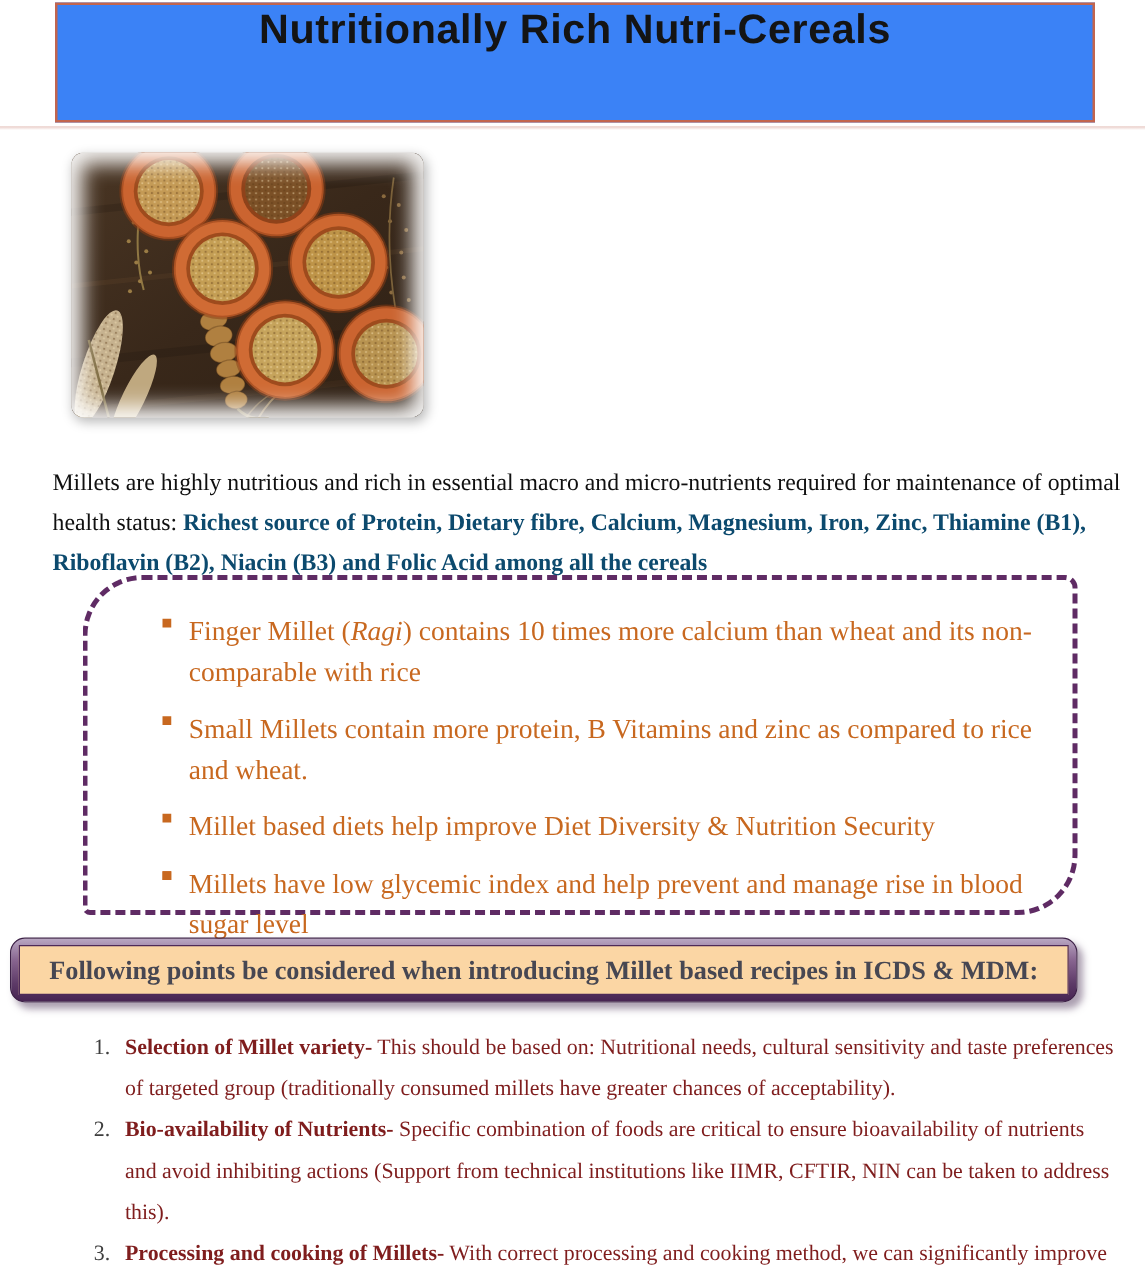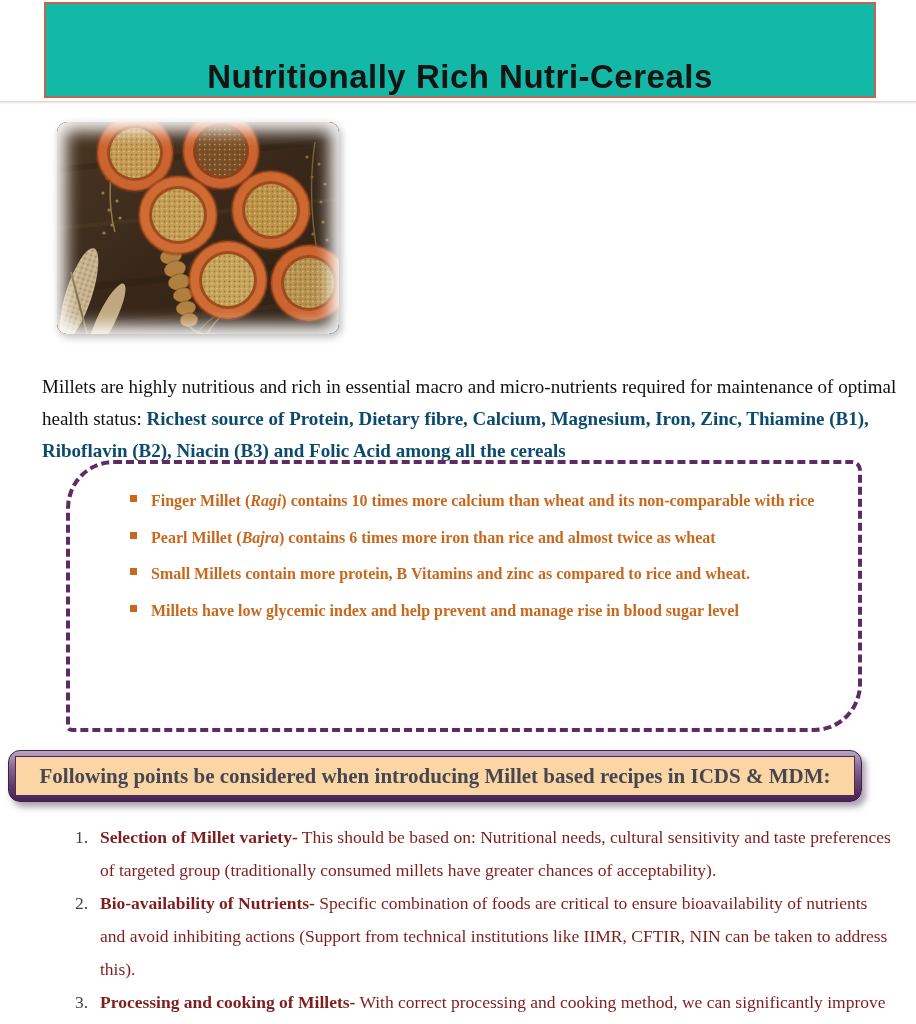--- a/index.html
+++ b/index.html
@@ -3,22 +3,22 @@
 <meta charset="utf-8">
 <style>
   html,body{margin:0;padding:0;}
   body{
     width:916px;height:1024px;position:relative;background:#ffffff;
     font-family:"Liberation Serif", serif;overflow:hidden;
   }
   
   .title-banner{
     position:absolute;left:44px;top:2px;width:832px;height:96px;
-    background:#14b8a6;border:2px solid #C2654E;box-sizing:border-box;
-    display:flex;align-items:flex-end;justify-content:center;
+    background:#3b82f6;border:2px solid #C2654E;box-sizing:border-box;
+    display:flex;align-items:flex-start;justify-content:center;
   }
   .title-banner h1{
     margin:0;font-family:"Liberation Sans", sans-serif;font-weight:600;
     font-size:33px;letter-spacing:.5px;color:#141414;
   }
   .banner-underline{
     position:absolute;left:0;top:101px;width:916px;height:3px;
     background:linear-gradient(180deg, rgba(214,160,150,.55), rgba(214,160,150,0));
   }
   
@@ -40,21 +40,21 @@
   
   .benefits{
     position:absolute;left:66px;top:460px;width:796px;height:272px;
     box-sizing:border-box;border:4px dashed #5F2B64;
     border-radius:48px 10px 48px 6px;
     padding:25px 18px 0 58px;
   }
   .benefits ul{margin:0;padding:0;list-style:none;}
   .benefits li{
     position:relative;padding-left:23px;margin-bottom:13px;
-    font-weight:bold;font-size:16px;line-height:1.48;color:#C8681F;
+    font-weight:normal;font-size:22px;line-height:1.48;color:#C8681F;
   }
   .benefits li .blt{
     position:absolute;left:2px;top:6px;width:7px;height:7px;background:#C8681F;
   }
   .benefits li em{font-style:italic;}
   
   .mdm-banner{
     position:absolute;left:8px;top:750px;width:854px;height:52px;
     box-sizing:border-box;border-radius:12px;padding:5px 6px;
     background:linear-gradient(180deg,#b9a7c2 0%,#87648f 35%,#5d3a67 72%,#472452 100%);
@@ -205,22 +205,22 @@
     </g>
   </svg>
   <div class="vignette"></div>
 </figure>
 
 <p class="intro"><span>Millets are highly nutritious and rich in essential macro and micro-nutrients required for maintenance of optimal health status: </span><span class="hl">Richest source of Protein, Dietary fibre, Calcium, Magnesium, Iron, Zinc, Thiamine (B1), Riboflavin (B2), Niacin (B3) and Folic Acid among all the cereals</span></p>
 
 <section class="benefits">
   <ul>
     <li><span class="blt"></span><span>Finger Millet (</span><em>Ragi</em><span>) contains 10 times more calcium than wheat and its non-comparable with rice</span></li>
-    <li><span class="blt"></span><span>Pearl Millet (</span><em>Bajra</em><span>) contains 6 times more iron than rice and almost twice as wheat</span></li>
     <li><span class="blt"></span><span></span><em></em><span>Small Millets contain more protein, B Vitamins and zinc as compared to rice and wheat.</span></li>
+    <li><span class="blt"></span><span></span><em></em><span>Millet based diets help improve Diet Diversity &amp; Nutrition Security</span></li>
     <li><span class="blt"></span><span></span><em></em></li>
     <li><span class="blt"></span><span></span><em></em><span>Millets have low glycemic index and help prevent and manage rise in blood sugar level</span></li>
   </ul>
 </section>
 
 <div class="mdm-banner">
   <div class="inner">
     <span>Following points be considered when introducing Millet based recipes in ICDS &amp; MDM:</span>
   </div>
 </div>

